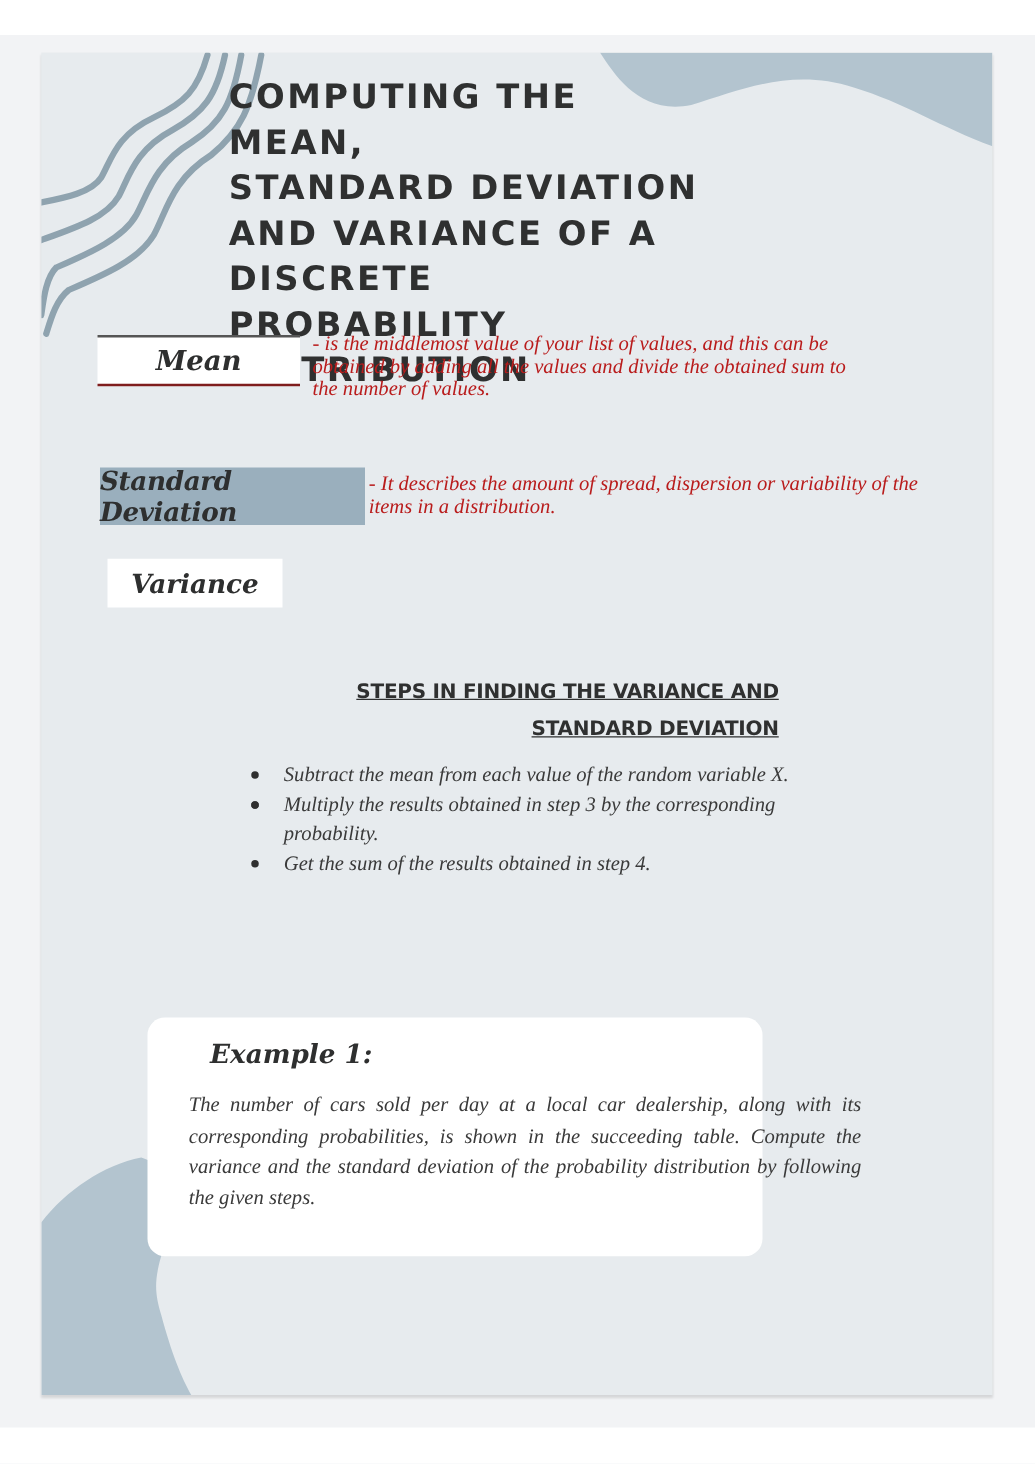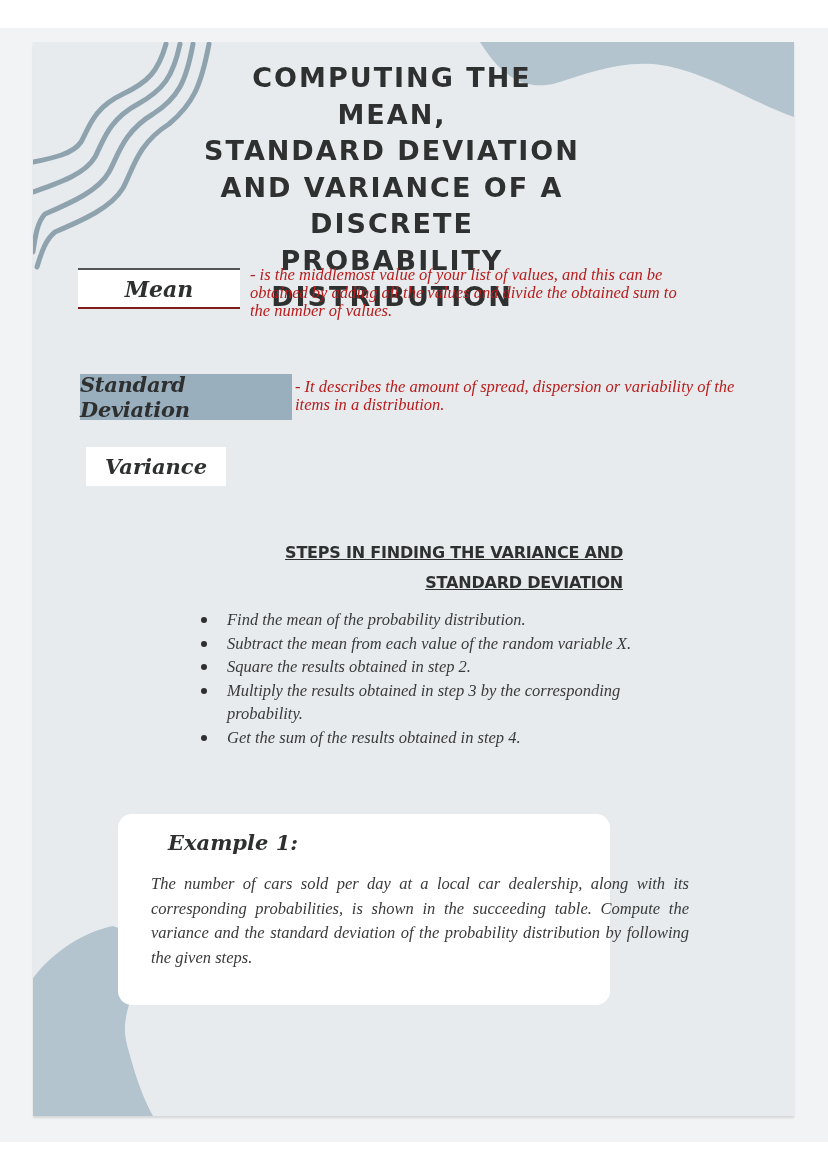--- a/index.html
+++ b/index.html
@@ -13,25 +13,24 @@
     background: #f2f3f5;
   }
   .page {
     position: absolute; left: 33px; top: 42px; width: 761px; height: 1074px;
     background: #e7ebee; overflow: hidden;
     box-shadow: 0 2px 2px rgba(0,0,0,0.12);
   }
   .deco { position: absolute; left: 0; top: 0; }
   .title {
     position: absolute; left: 150px; top: 18px; width: 390px;
-    text-align: center; color: #2f3030;
+    text-align: left; color: #2f3030;
     font-family: "DejaVu Sans", sans-serif; font-weight: bold;
     font-size: 27px; line-height: 36.5px; letter-spacing: 2px;
     text-transform: uppercase;
-    margin-left: 14px;
   }
   .term-box {
     position: absolute; display: flex; align-items: center; justify-content: center;
     font-family: "DejaVu Serif", serif; font-style: italic; font-weight: bold;
     color: #2e2f2f;
   }
   .term-mean {
     left: 45px; top: 226px; width: 162px; height: 37px; background: #ffffff;
     font-size: 22px; border-top: 2px solid #555; border-bottom: 2px solid #7f1d1d;
   }
@@ -118,23 +117,22 @@
   <div class="term-box term-sd">Standard Deviation</div>
   <div class="def def-sd">- It describes the amount of spread, dispersion or variability of the items in a distribution.</div>
 
   <div class="term-box term-var">Variance</div>
 
   <div class="steps-heading">
     <div>STEPS IN FINDING THE VARIANCE AND</div>
     <div>STANDARD DEVIATION</div>
   </div>
   <ul class="steps-list">
-    <li><span class="bullet"></span><span>Find the mean of the probability distribution.</span></li>
     <li><span class="bullet"></span><span>Subtract the mean from each value of the random variable X.</span></li>
-    <li><span class="bullet"></span><span>Square the results obtained in step 2.</span></li>
+    <li><span class="bullet"></span></li>
     <li><span class="bullet"></span><span>Multiply the results obtained in step 3 by the corresponding probability.</span></li>
     <li><span class="bullet"></span><span>Get the sum of the results obtained in step 4.</span></li>
   </ul>
 
   <div class="example-card">
     <div class="example-title">Example 1:</div>
     <div class="example-body">The number of cars sold per day at a local car dealership, along with its corresponding probabilities, is shown in the succeeding table. Compute the variance and the standard deviation of the probability distribution by following the given steps.</div>
   </div>
 </div>
 

